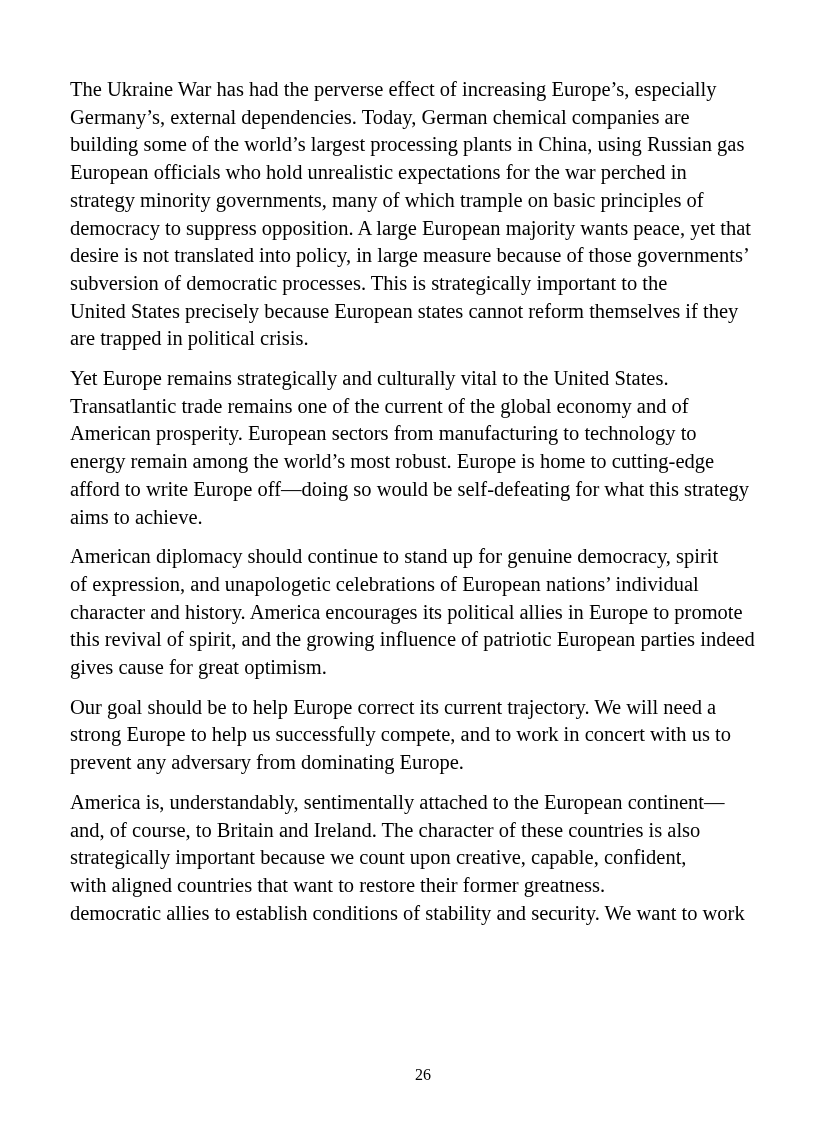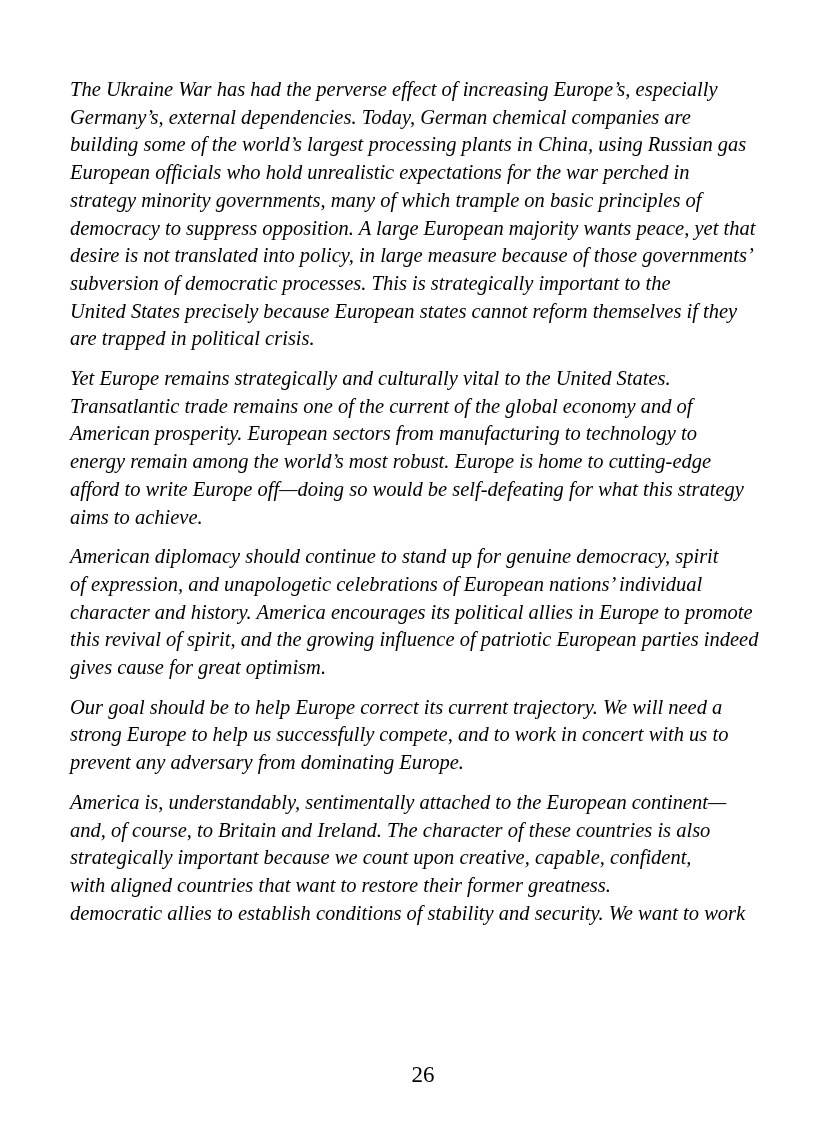--- a/index.html
+++ b/index.html
@@ -22,36 +22,35 @@
   }
   .page-body {
     position: absolute;
     left: 70px;
     top: 76px;
     width: 706px;
   }
   .para {
     margin: 0 0 12px 0;
     padding: 0;
-    font-style: italic;
   }
   .line {
     display: block;
     white-space: nowrap;
     font-size: 20.5px;
     line-height: 27.7px;
     letter-spacing: 0;
   }
   .page-footer {
     position: absolute;
     left: 70px;
     top: 1062px;
     width: 706px;
     text-align: center;
-    font-size: 23px;
+    font-size: 16px;
     line-height: 26px;
   }
 </style>
 </head>
 <body>
 
 <div class="page">
   <main class="page-body">
       <p class="para">
         <span class="line">The Ukraine War has had the perverse effect of increasing Europe’s, especially</span>

